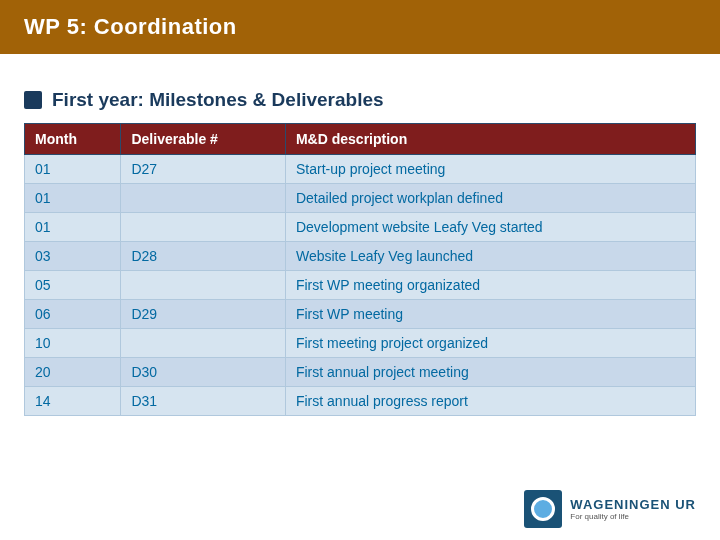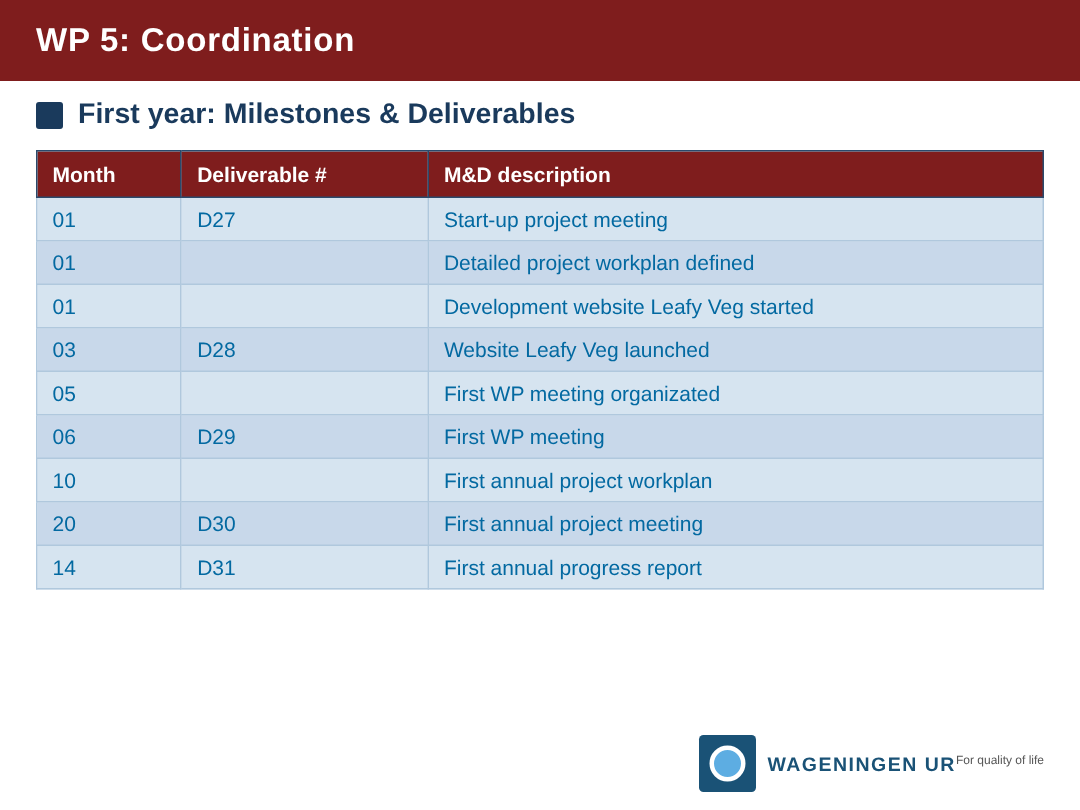--- a/index.html
+++ b/index.html
@@ -13,33 +13,34 @@
 
     .page {
       width: 720px;
       height: 540px;
       background: #fff;
       display: flex;
       flex-direction: column;
     }
 
     .header {
-      background: #7f1d1d;
+      background: #a16207;
       color: #fff;
       padding: 14px 24px;
       font-size: 22px;
       font-weight: bold;
       letter-spacing: 0.5px;
     }
 
     .subheader {
       display: flex;
       align-items: center;
       padding: 12px 12px 8px 24px;
       gap: 10px;
+      margin-top: 23px;
     }
 
     .bullet {
       width: 18px;
       height: 18px;
       background: #1a3a5c;
       border-radius: 2px;
       flex-shrink: 0;
     }
 
@@ -114,21 +115,21 @@
     .logo-inner {
       width: 24px;
       height: 24px;
       background: #5dade2;
       border-radius: 50%;
       border: 3px solid #fff;
     }
 
     .logo-text-block {
       display: flex;
-      flex-direction: row;
+      flex-direction: column;
     }
 
     .logo-name {
       font-size: 13px;
       font-weight: bold;
       color: #1a5276;
       letter-spacing: 1px;
     }
 
     .logo-sub {
@@ -192,21 +193,21 @@
             <td>First WP meeting organizated</td>
           </tr>
           <tr>
             <td>06</td>
             <td>D29</td>
             <td>First WP meeting</td>
           </tr>
           <tr>
             <td>10</td>
             <td></td>
-            <td>First annual project workplan</td>
+            <td>First meeting project organized</td>
           </tr>
           <tr>
             <td>20</td>
             <td>D30</td>
             <td>First annual project meeting</td>
           </tr>
           <tr>
             <td>14</td>
             <td>D31</td>
             <td>First annual progress report</td>

